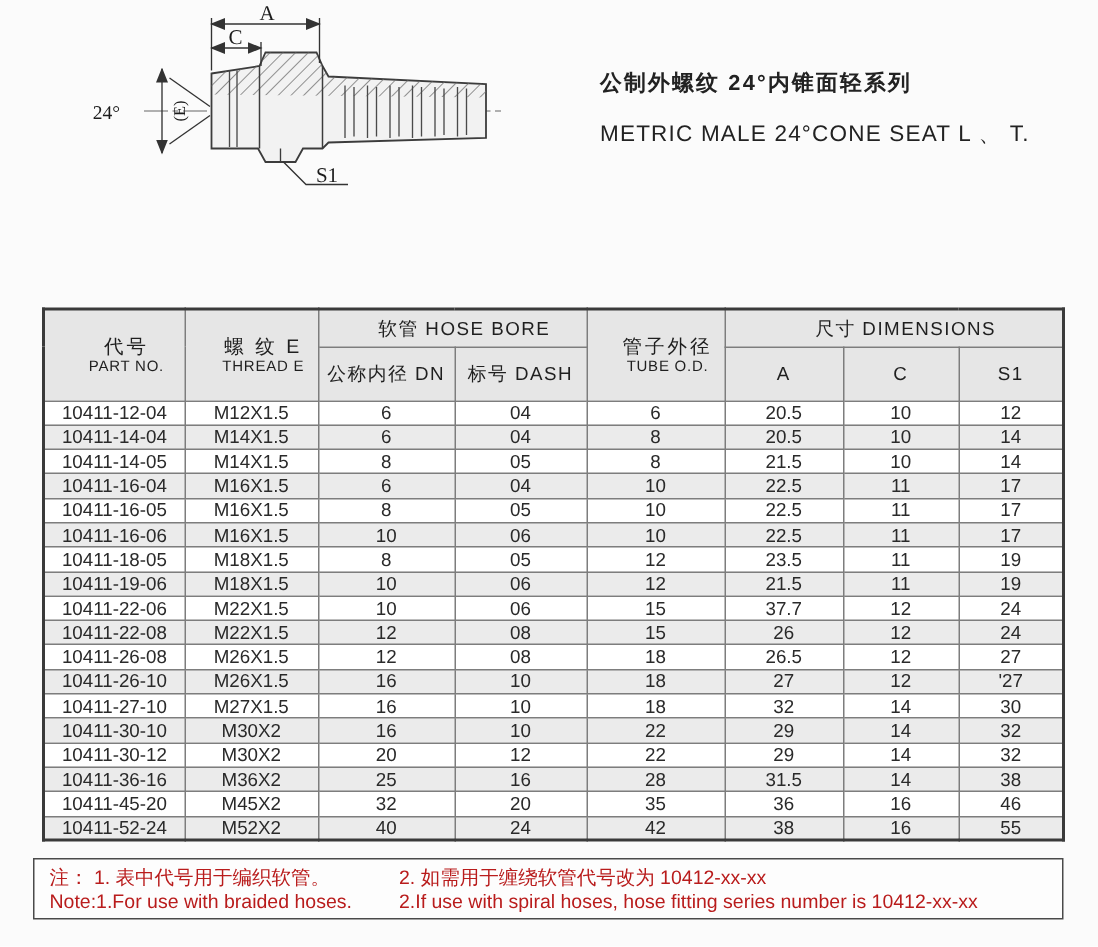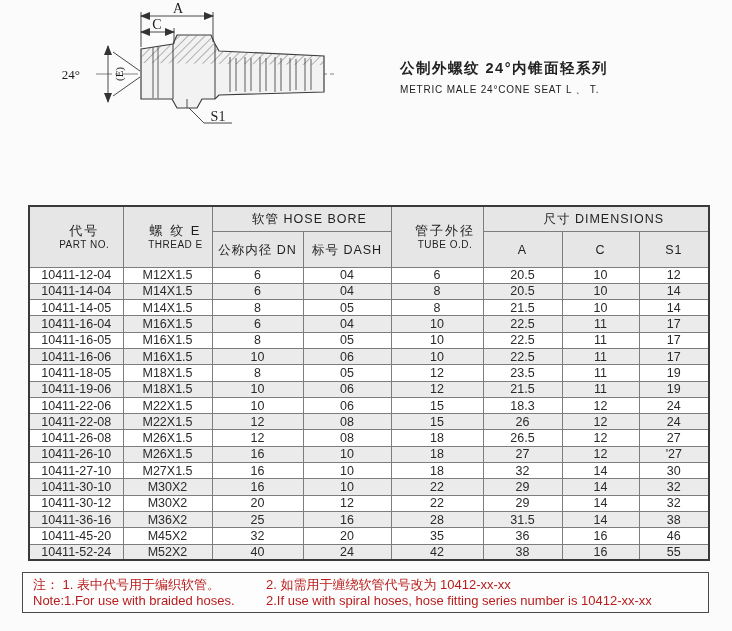--- a/index.html
+++ b/index.html
@@ -13,22 +13,22 @@
   }
   .page { position: absolute; inset: 0; }
 
   
   .drawing { position: absolute; left: 26px; top: 2px; }
   .drawing text { font-family: "Liberation Serif", serif; fill: #1c1c1c; }
 
   
   .title-block { position: absolute; left: 400px; top: 36px; }
   .part-series { font-size: 20px; font-weight: bold; letter-spacing: 2px; color: #151515; }
-  .subtitle-cn { font-size: 14.5px; font-weight: 600; letter-spacing: 1.5px; margin-top: 23px; color: #222; }
-  .subtitle-en { font-size: 10px; letter-spacing: 0.8px; margin-top: 5px; color: #222; }
+  .subtitle-cn { font-size: 14.5px; font-weight: 600; letter-spacing: 1.5px; margin-top: 10px; color: #222; }
+  .subtitle-en { font-size: 15px; letter-spacing: 0.8px; margin-top: 15px; color: #222; }
 
   
   table.spec {
     position: absolute; left: 28px; top: 205px;
     width: 680px; border-collapse: collapse; table-layout: fixed;
     background: #fff;
     border: 2px solid #3a3a3a;
   }
   table.spec th, table.spec td {
     border: 1px solid #7d7d7d;
@@ -260,21 +260,21 @@
           <td>21.5</td>
           <td>11</td>
           <td>19</td>
         </tr>
         <tr>
           <td>10411-22-06</td>
           <td>M22X1.5</td>
           <td>10</td>
           <td>06</td>
           <td>15</td>
-          <td>18.3</td>
+          <td>37.7</td>
           <td>12</td>
           <td>24</td>
         </tr>
         <tr>
           <td>10411-22-08</td>
           <td>M22X1.5</td>
           <td>12</td>
           <td>08</td>
           <td>15</td>
           <td>26</td>

